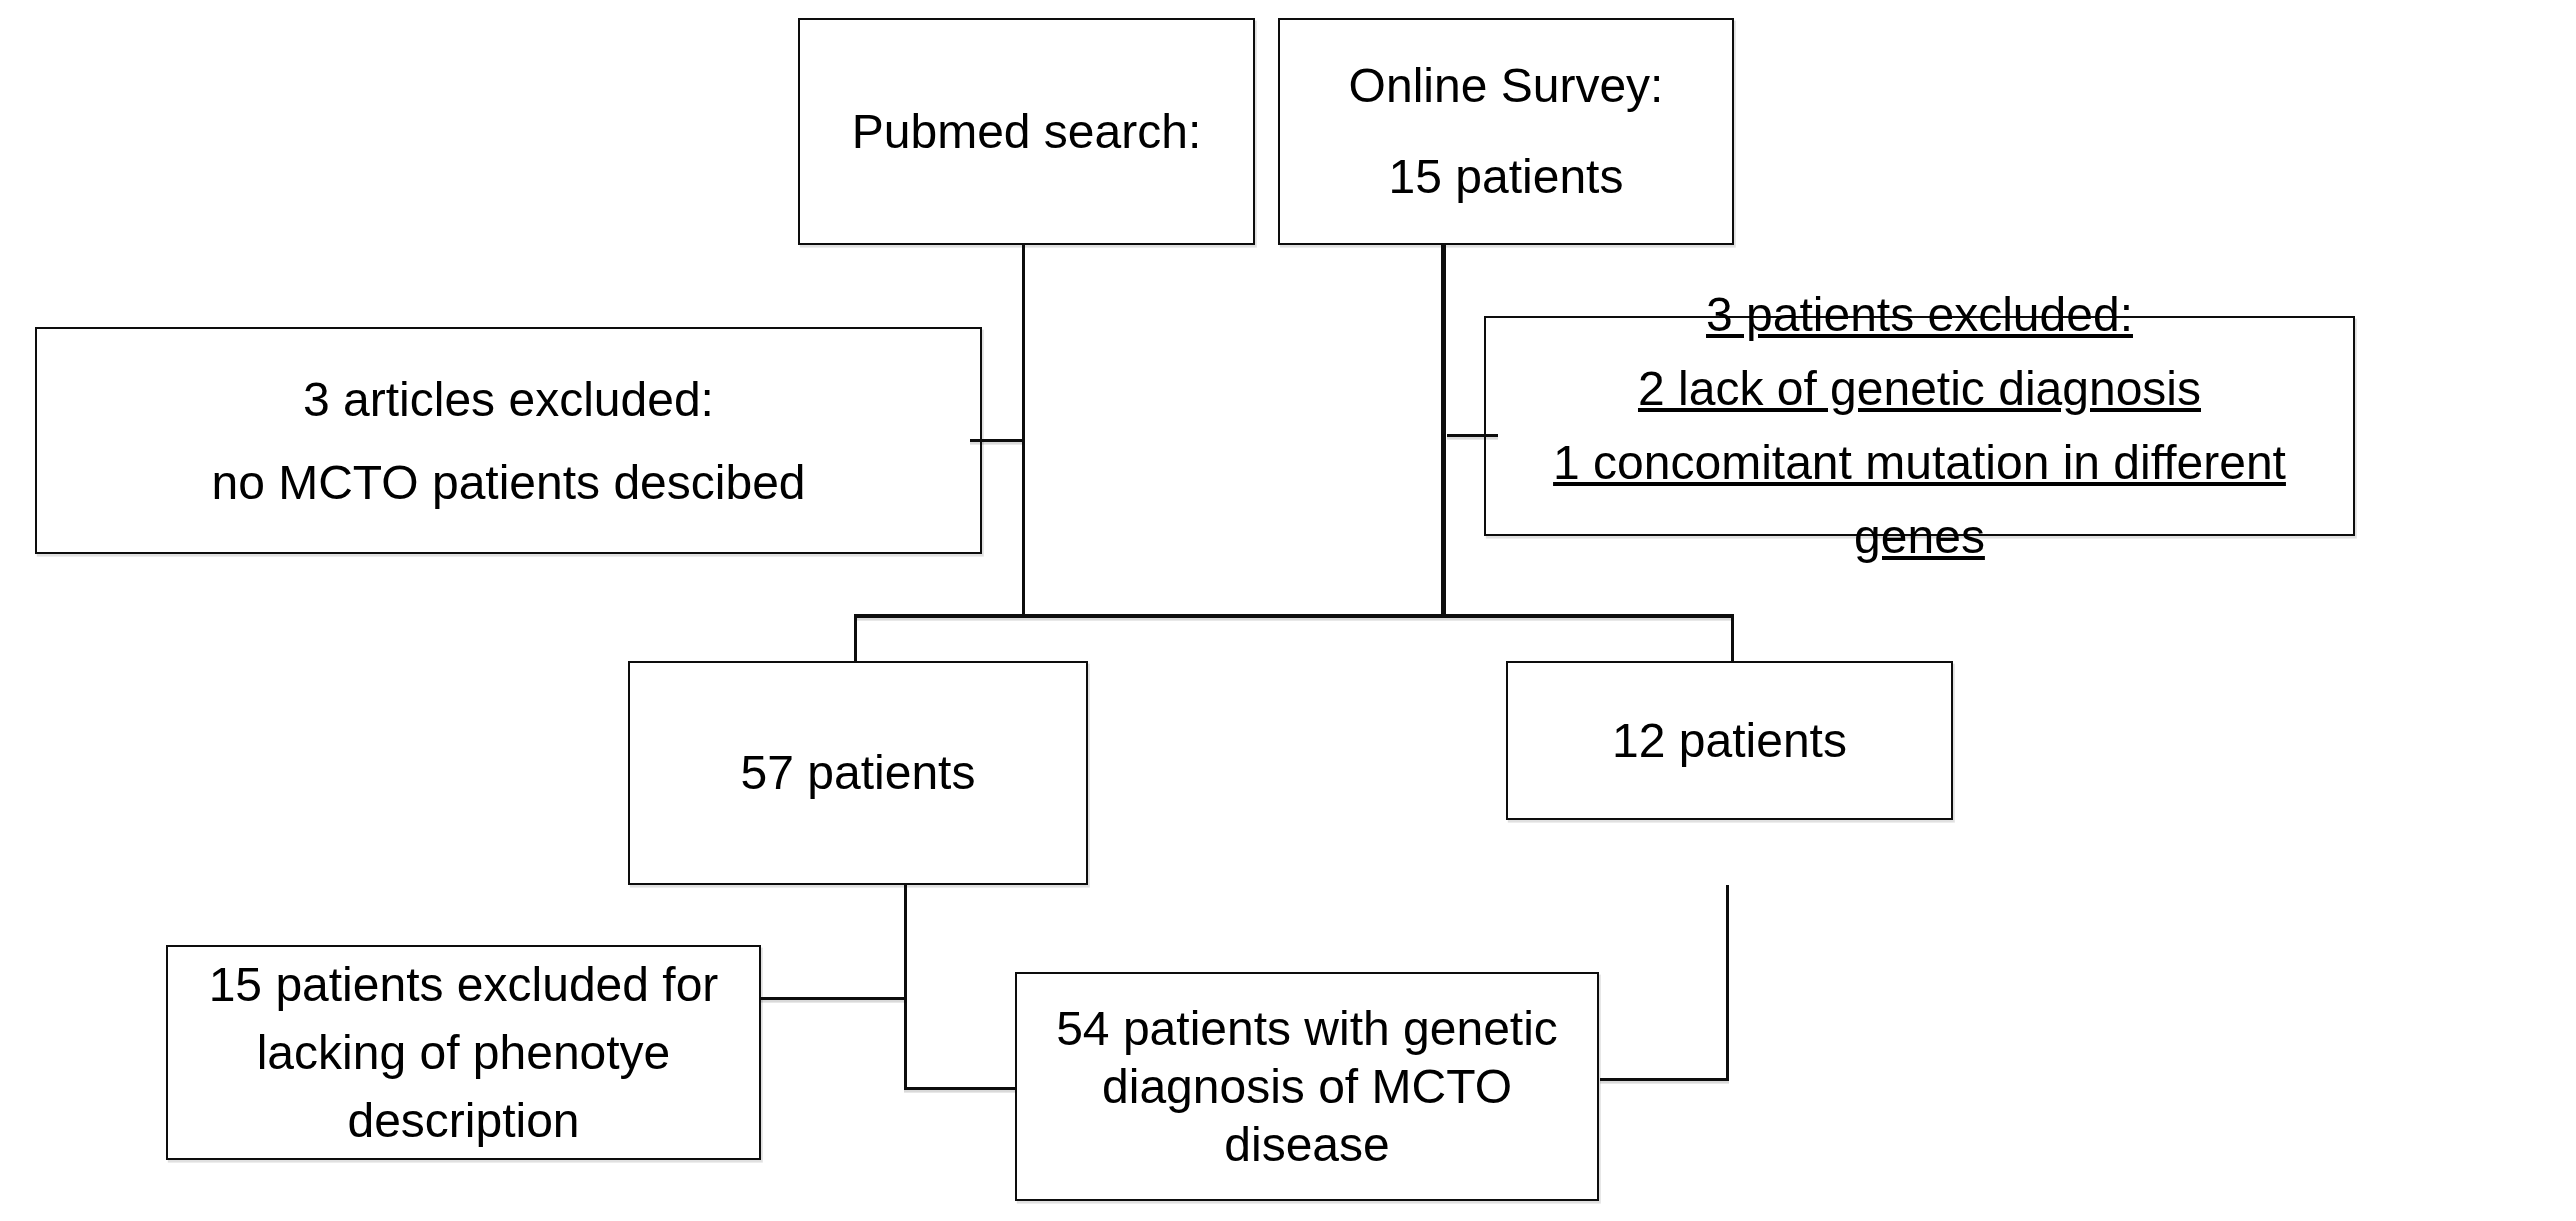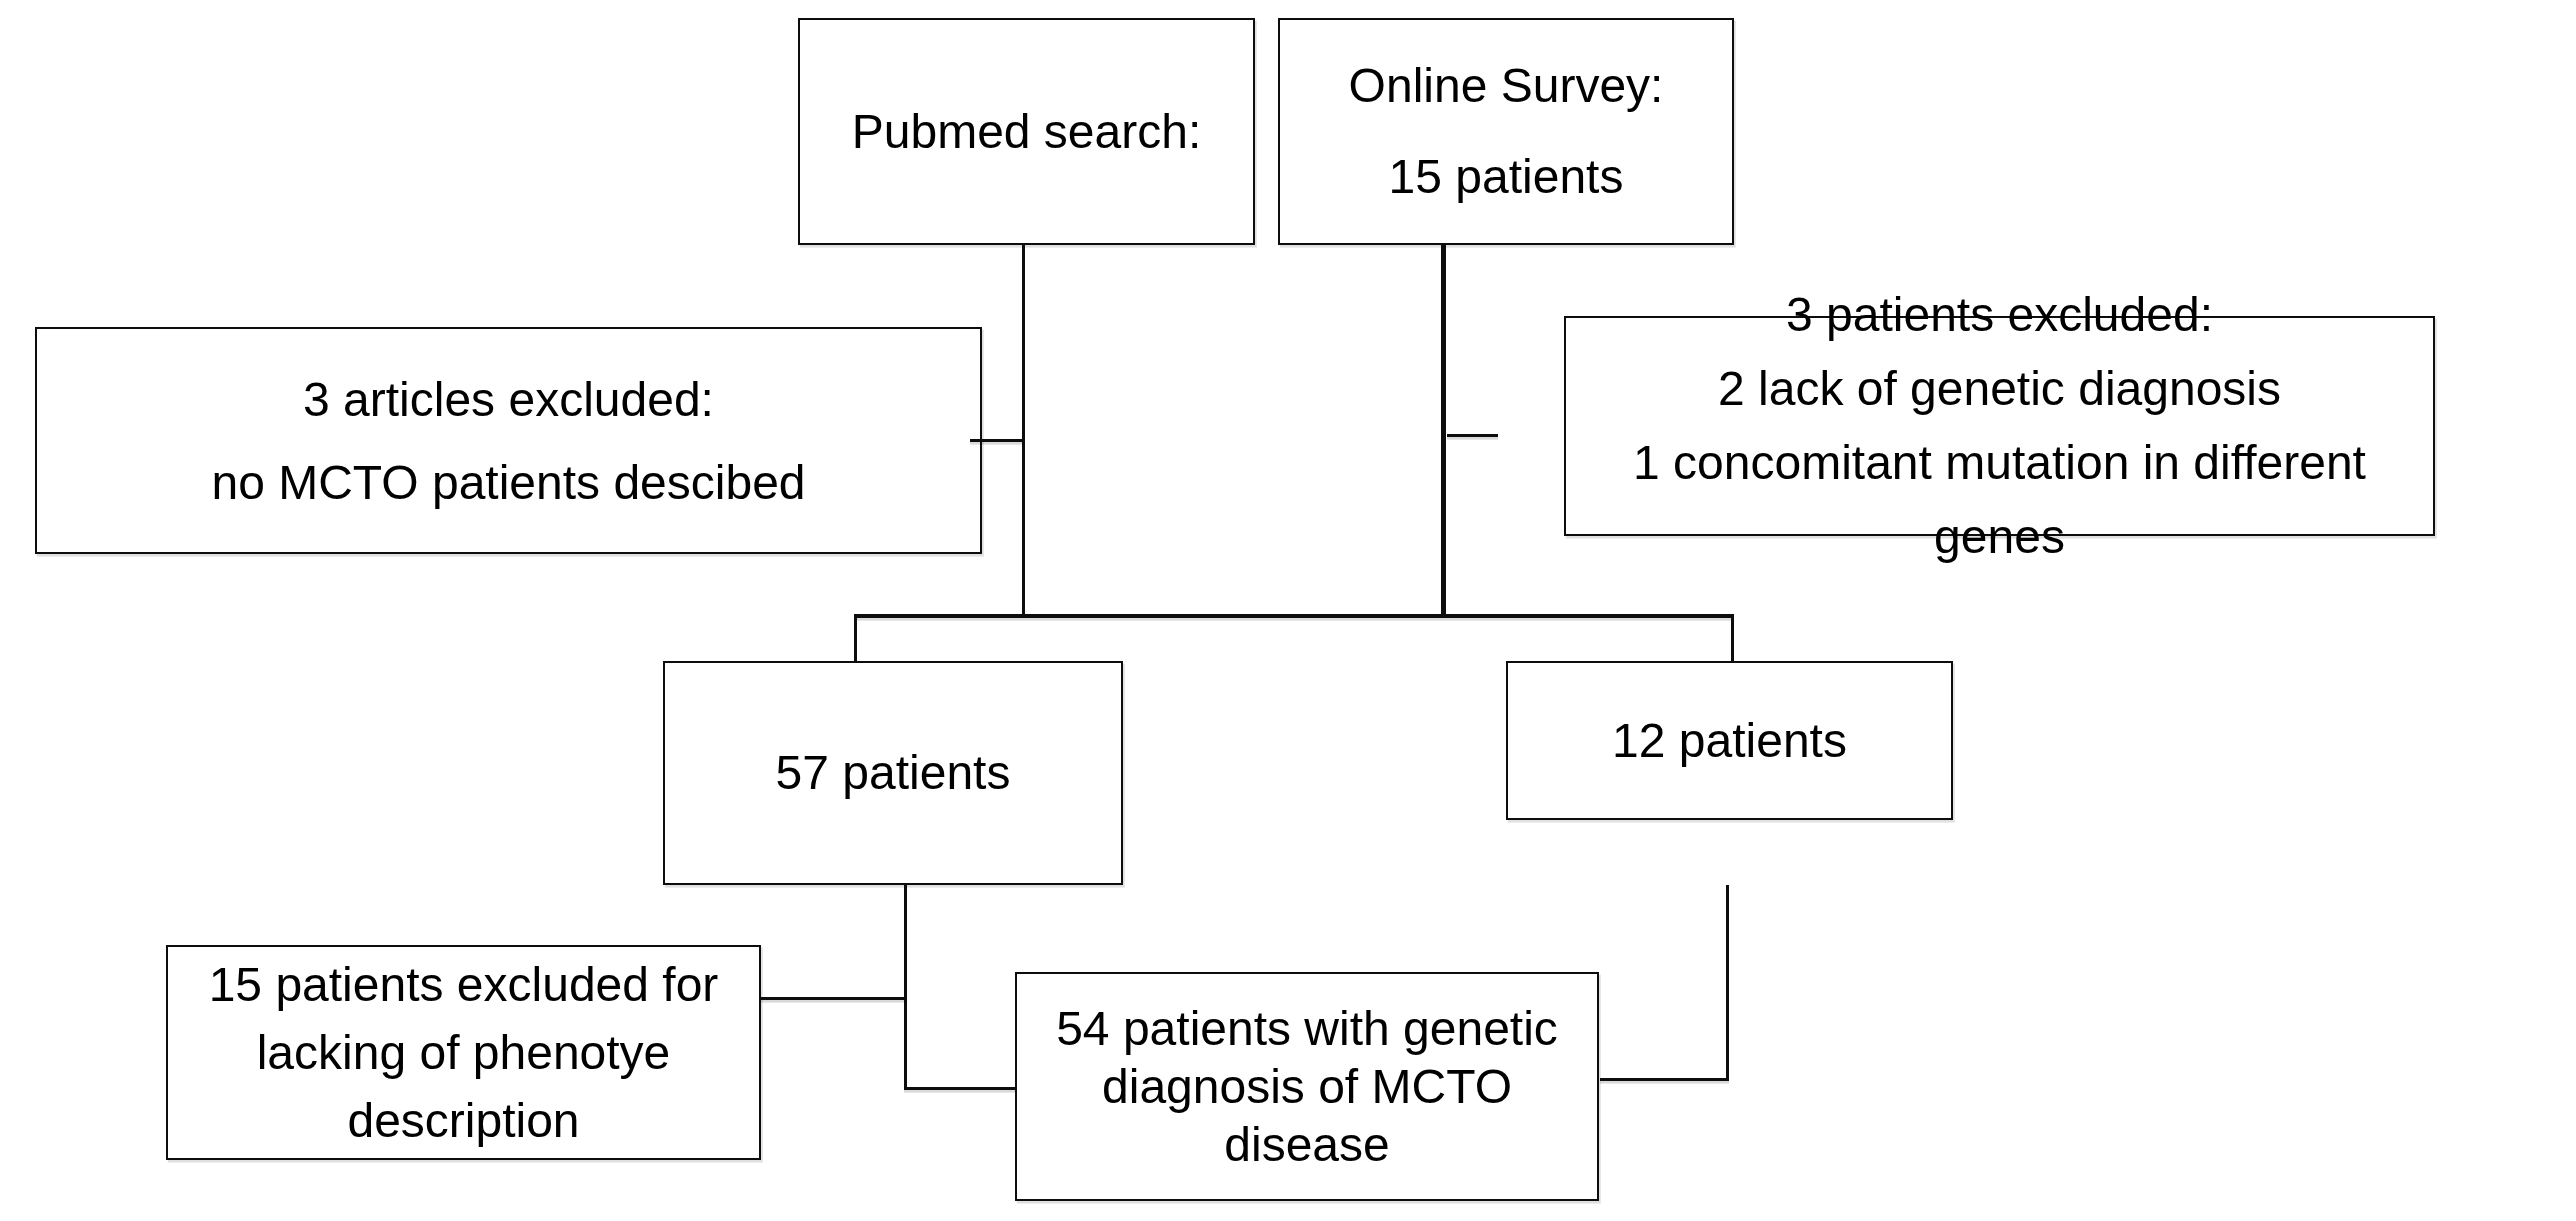--- a/index.html
+++ b/index.html
@@ -29,22 +29,22 @@
     text-align: center;
     font-size: 48px;
     line-height: 70px;
     box-shadow: 1.8px 2.6px 0 rgba(0,0,0,0.12);
   }
   .box .text-lines { width: 100%; }
 
   #box-pubmed              { left: 798px;  top: 17.6px;   width: 457px;  height: 227px; line-height: 91px; }
   #box-survey              { left: 1278px; top: 17.6px;   width: 456px;  height: 227px; line-height: 91px; text-align: center; }
   #box-articles-excluded   { left: 24px;   top: 327px;  width: 947px; height: 227px; line-height: 83px; margin-left: 11px;  }
-  #box-patients-excluded   { left: 1564px; top: 316px;  width: 871px; height: 220px; line-height: 74px;  }
-  #box-patients-57         { left: 628px;  top: 661px;  width: 460px;  height: 224px; margin-left: 35px; }
+  #box-patients-excluded   { left: 1484px; top: 316px;  width: 871px; height: 220px; line-height: 74px; text-decoration: underline;  }
+  #box-patients-57         { left: 628px;  top: 661px;  width: 460px;  height: 224px; }
   #box-patients-12         { left: 1506px; top: 661px;  width: 447px;  height: 159px; }
   #box-phenotype-excluded  { left: 166px;  top: 945px; width: 595px;  height: 215px; line-height: 68px;  }
   #box-genetic-diagnosis   { left: 1015px; top: 972px; width: 584px;  height: 229px; line-height: 58px;  }
 
   
   .line {
     position: absolute;
     background: #0d0d0d;
   }
   .line.h { box-shadow: 0 2.6px 0 rgba(0,0,0,0.15); }

